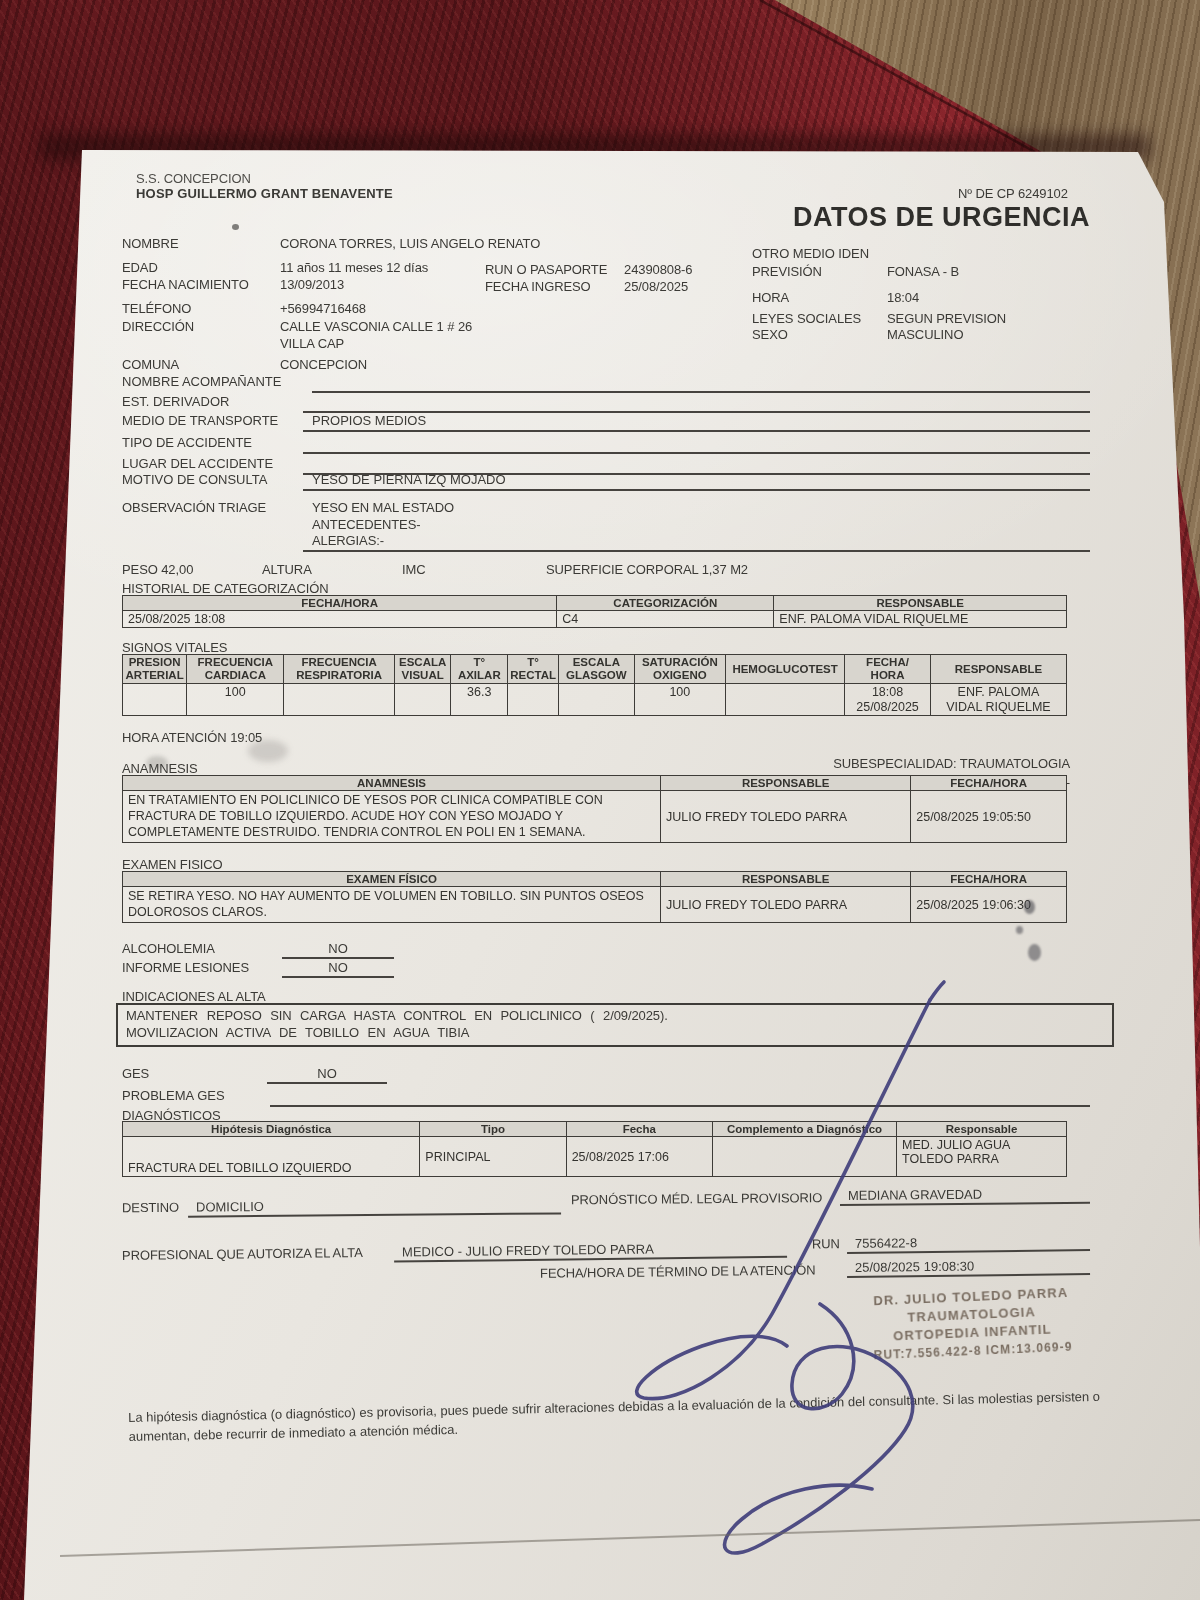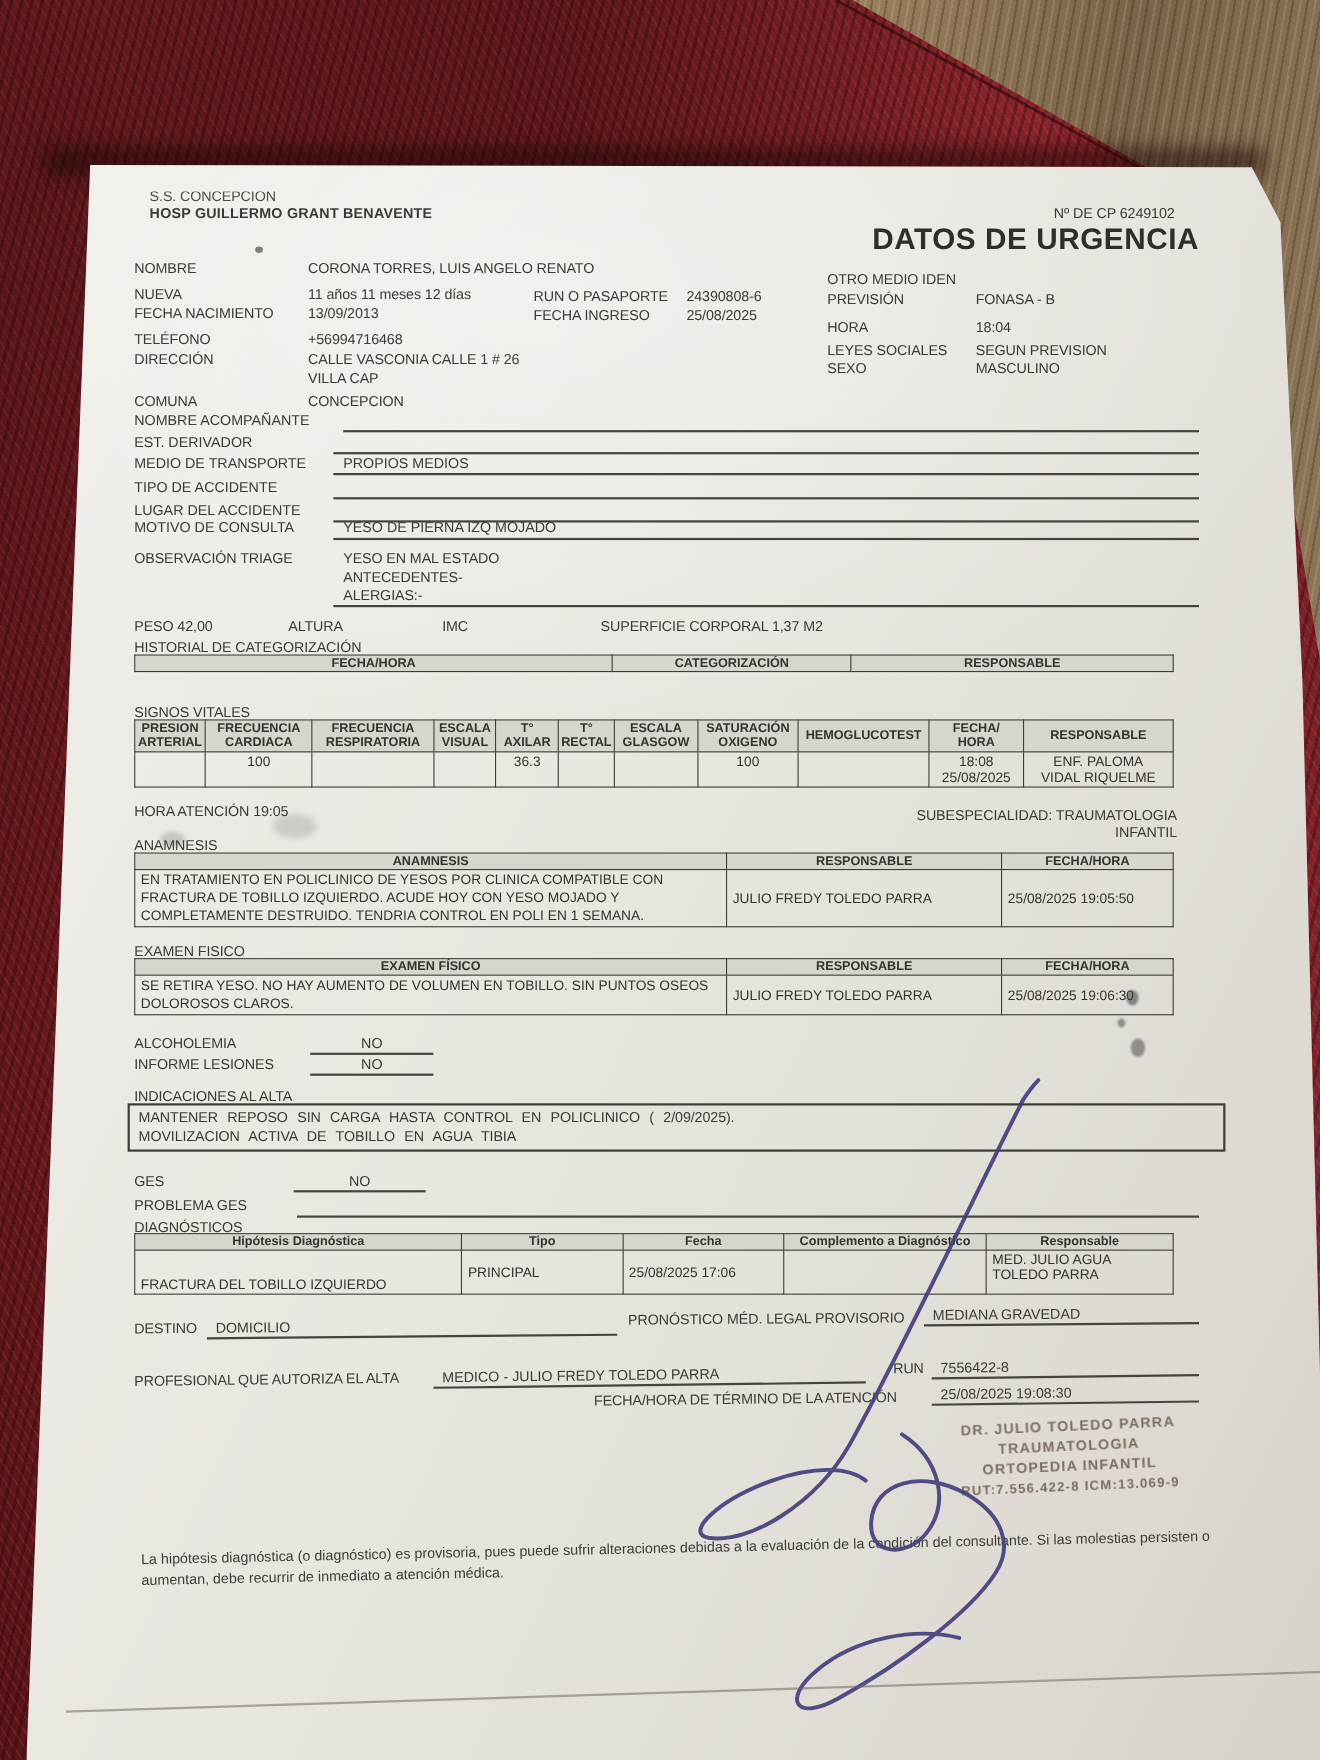--- a/index.html
+++ b/index.html
@@ -29,21 +29,21 @@
     background:
       radial-gradient(90% 40% at 40% 8%, rgba(255,255,255,.35), rgba(255,255,255,0) 70%),
       linear-gradient(115deg,#f0eee9 4%,#e9e6e0 45%,#ddd9d2 86%,#d6d2ca 100%);
     color:#3b3a36;}
   .wrap{position:absolute;left:112px;top:12px;width:968px;height:1430px;font-size:13px;}
 
   .abs{position:absolute;white-space:nowrap;letter-spacing:-.1px;}
   .svc{clip-path:inset(3px 0 0 0);opacity:.9;}
   .title{position:absolute;left:0;width:100%;text-align:right;font-size:27px;font-weight:700;
     letter-spacing:.5px;color:#2f2e2b;}
-  .rt{text-align:right;}
+  .rt{text-align:right;margin-top:23px;}
 
   .ul-row{position:absolute;left:0;right:0;height:17px;}
   .ul-row .lbl{position:absolute;left:0;top:0;white-space:nowrap;}
   .ul-row .line{position:absolute;left:181px;right:0;bottom:-2px;border-bottom:2px solid #46433f;}
   .ul-row .val{position:absolute;left:190px;top:0;white-space:nowrap;}
 
   table{border-collapse:collapse;table-layout:fixed;width:945px;}
   table,th,td{border:1.6px solid #3e3c38;}
   th{background:#d8d5ce;font-size:11.5px;font-weight:700;color:#34332f;padding:1px 2px;text-align:center;}
   td{font-size:12.5px;padding:1px 5px;vertical-align:top;color:#34332f;}
@@ -79,21 +79,21 @@
 
       <div class="abs svc" style="top:11px;left:14px">S.S. CONCEPCION</div>
       <div class="abs" style="top:26px;left:14px;font-weight:700;letter-spacing:.2px">HOSP GUILLERMO GRANT BENAVENTE</div>
       <div class="abs" style="top:26px;left:836px">Nº DE CP 6249102</div>
       <div class="title" style="top:42px">DATOS DE URGENCIA</div>
 
       <div class="abs" style="top:76px;left:0">NOMBRE</div>
       <div class="abs" style="top:76px;left:158px">CORONA TORRES, LUIS ANGELO RENATO</div>
       <div class="abs" style="top:86px;left:630px">OTRO MEDIO IDEN</div>
 
-      <div class="abs" style="top:100px;left:0">NUEVA</div>
+      <div class="abs" style="top:100px;left:0">EDAD</div>
       <div class="abs" style="top:100px;left:158px">11 años 11 meses 12 días</div>
       <div class="abs" style="top:102px;left:363px">RUN O PASAPORTE</div>
       <div class="abs" style="top:102px;left:502px">24390808-6</div>
       <div class="abs" style="top:104px;left:630px">PREVISIÓN</div>
       <div class="abs" style="top:104px;left:765px">FONASA - B</div>
 
       <div class="abs" style="top:117px;left:0">FECHA NACIMIENTO</div>
       <div class="abs" style="top:117px;left:158px">13/09/2013</div>
       <div class="abs" style="top:119px;left:363px">FECHA INGRESO</div>
       <div class="abs" style="top:119px;left:502px">25/08/2025</div>
@@ -157,20 +157,25 @@
         <colgroup>
             <col style="width:46%">
             <col style="width:23%">
             <col style="width:31%">
           </colgroup>
         <tbody>
             <tr>
           <th>FECHA/HORA</th>
           <th>CATEGORIZACIÓN</th>
           <th>RESPONSABLE</th>
+        </tr>
+        <tr>
+          <td>25/08/2025 18:08</td>
+          <td>C4</td>
+          <td>ENF. PALOMA VIDAL RIQUELME</td>
         </tr>
       </tbody>
         </table>
 
       <div class="abs" style="top:480px;left:0">SIGNOS VITALES</div>
       <table class="t-abs" style="top:494px">
         <colgroup>
           <col style="width:6.8%">
             <col style="width:10.3%">
             <col style="width:11.7%">

